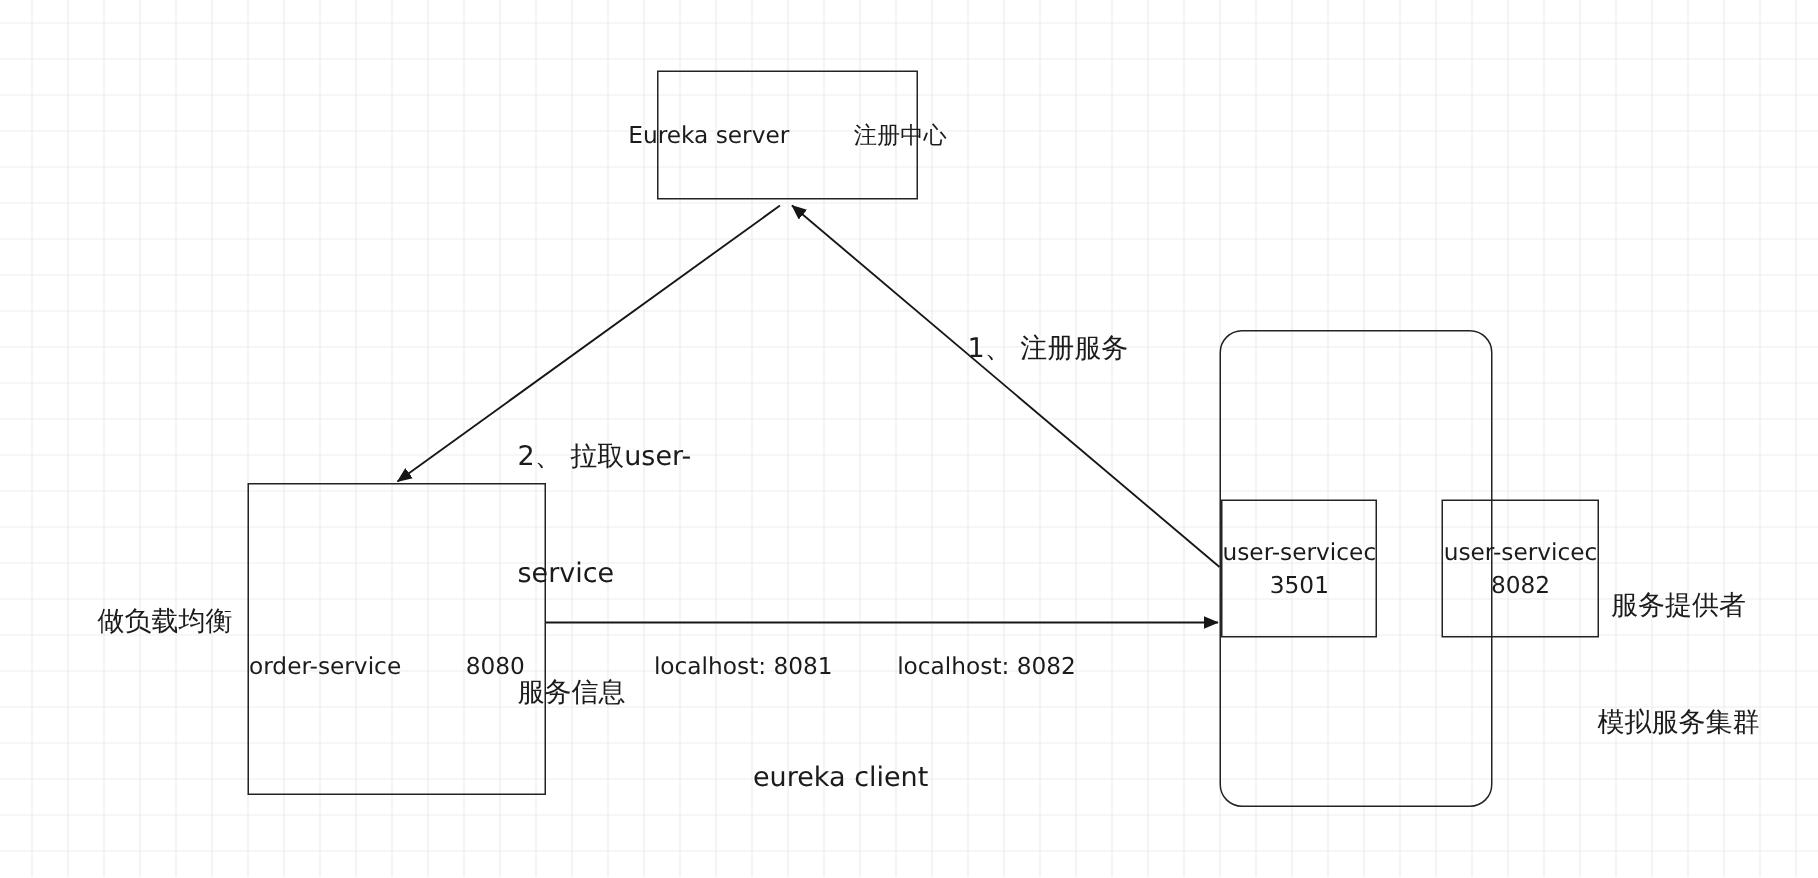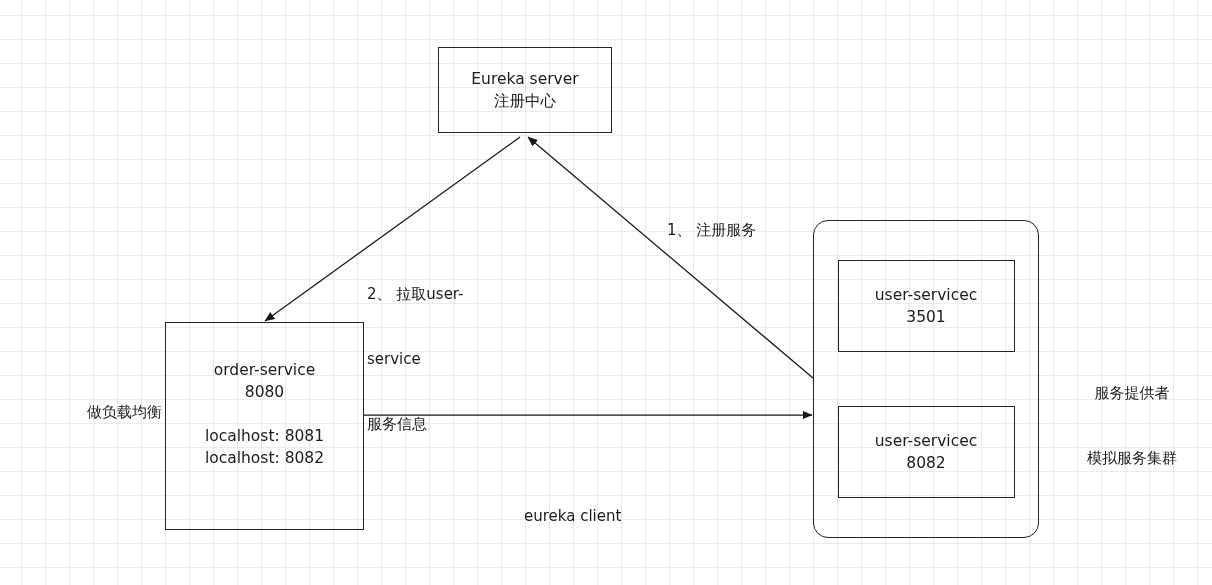--- a/index.html
+++ b/index.html
@@ -28,65 +28,65 @@
     width: 1212px;
     height: 585px;
     pointer-events: none;
   }
   .node-box {
     position: absolute;
     box-sizing: border-box;
     border: 1.6px solid #232323;
     background: transparent;
     display: flex;
-    flex-direction: column;
+    flex-direction: row;
     align-items: center;
     justify-content: center;
     text-align: center;
     line-height: 1.42;
     font-size: 15.5px;
     color: #1b1b1b;
+    gap: 43px;
   }
   .line-txt { display: block; white-space: pre; }
   #eureka-server-box {
     left: 438px; top: 47px; width: 174px; height: 86px;
   }
   #order-service-box {
     left: 165px; top: 322px; width: 199px; height: 208px;
     justify-content: flex-start;
     padding-top: 36px;
   }
   #order-service-box .spacer { height: 22px; }
   #order-service-box .list-line { text-align: center; }
   #provider-cluster-box {
-    left: 813px; top: 220px; width: 226px; height: 318px;
+    left: 813px; top: 220px; width: 182px; height: 318px;
     border-radius: 15px;
     justify-content: space-around;
     align-items: center;
-    padding: 12px;
+    padding: 0;
   }
   .inner-service-box {
     box-sizing: border-box;
     width: 177px;
     height: 92px;
     border: 1.4px solid #232323;
     display: flex;
     flex-direction: column;
     align-items: center;
     justify-content: center;
     line-height: 1.45;
     font-size: 15.5px;
   }
   .free-label {
     position: absolute;
-    font-size: 15px;
+    font-size: 18px;
     line-height: 1.45;
     color: #1b1b1b;
     white-space: pre;
-    padding-left: 22px;
   }
   #label-consumer { left: 65px; top: 402px; }
   #label-provider { left: 1065px; top: 339px; text-align: center; }
   #label-eureka-client { left: 502px; top: 506px; }
   #label-arrow-1 { left: 645px; top: 220px; }
   #label-arrow-2 { left: 345px; top: 240px; width: 110px; }
   #label-arrow-3 { left: 385px; top: 408px; }
 </style>
 </head>
 <body>

